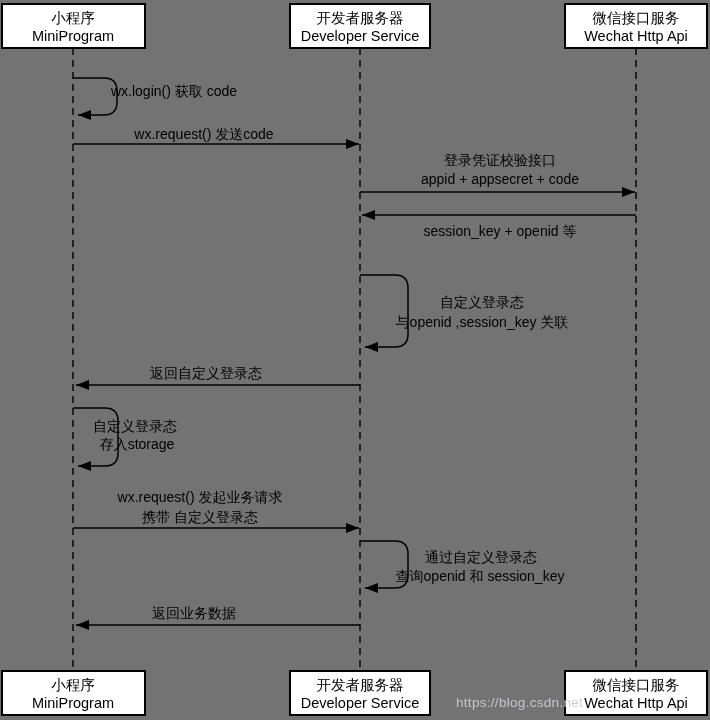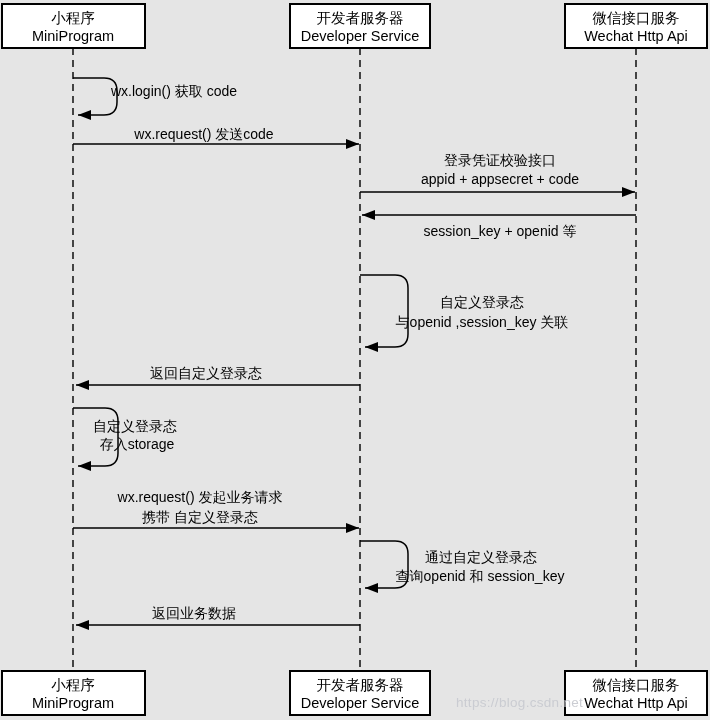--- a/index.html
+++ b/index.html
@@ -1,20 +1,20 @@
 <!DOCTYPE html>
 <html><head>
 <meta charset="utf-8">
 <style>
   html, body { margin: 0; padding: 0; background: #ffffff; }
   .stage {
     position: relative;
     width: 710px;
     height: 720px;
-    background: #e5e5e5;
+    background: #737373;
     font-family: "Liberation Sans", "DejaVu Sans", sans-serif;
     overflow: hidden;
   }
   svg text {
     font-family: "Liberation Sans", "DejaVu Sans", sans-serif;
     font-size: 14px;
     fill: #000000;
   }
   svg text.actor-label { font-size: 14.5px; }
   svg text.watermark-text {

